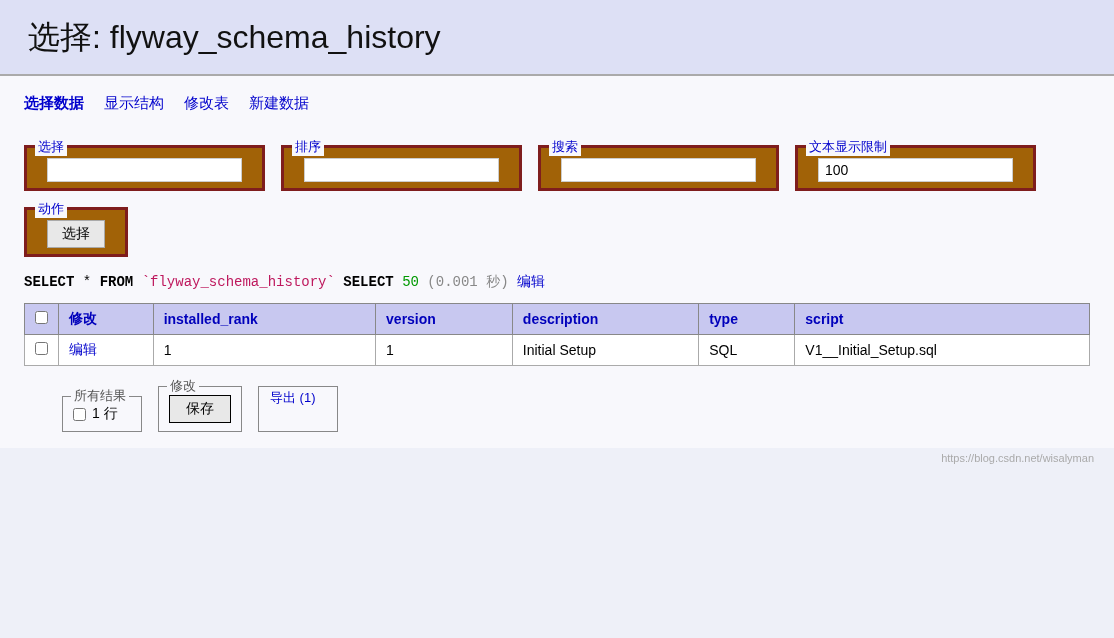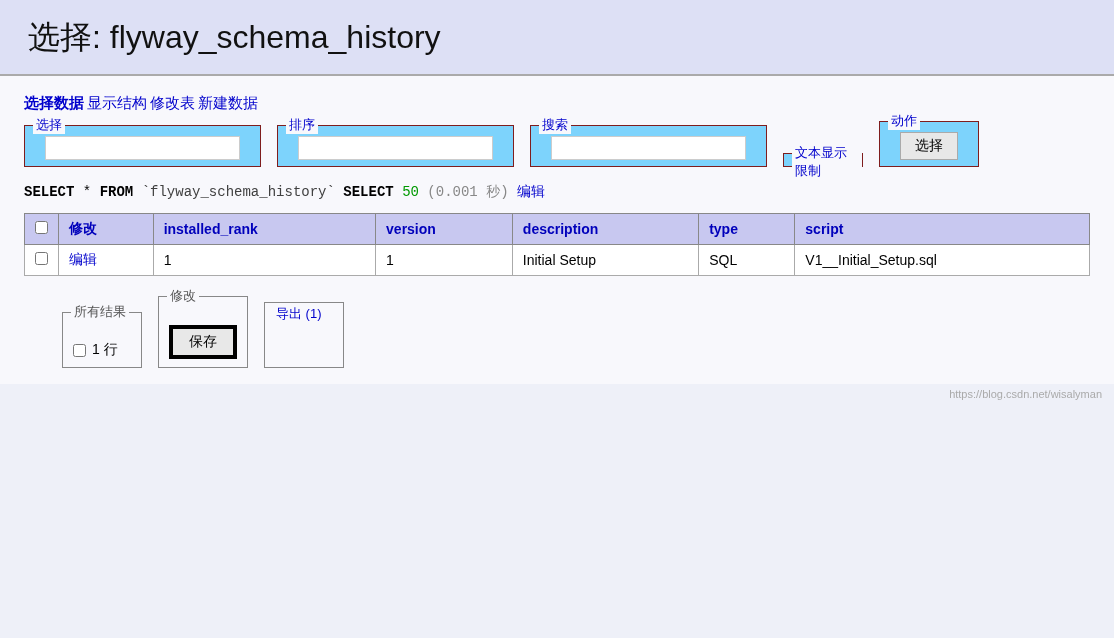--- a/index.html
+++ b/index.html
@@ -29,22 +29,22 @@
 
     
     .main-content {
       background: #f8f8fc;
       padding: 16px 24px;
     }
 
     
     .tabs-row {
       display: flex;
-      gap: 3px;
-      margin-bottom: 6px;
+      gap: 20px;
+      margin-bottom: 30px;
     }
     .tab-item {
       color: #0000cc;
       font-size: 15px;
       cursor: pointer;
       text-decoration: none;
       padding: 2px 0;
     }
     .tab-item.active {
       font-weight: bold;
@@ -55,24 +55,24 @@
     .controls-row {
       display: flex;
       align-items: flex-end;
       gap: 16px;
       margin-bottom: 16px;
       flex-wrap: wrap;
     }
     .control-group {
       display: flex;
       flex-direction: column;
-      border: 1px solid #7f1d1d;
+      border: 3px solid #7f1d1d;
       padding: 6px 20px;
       position: relative;
-      background: #7dd3fc;
+      background: #a16207;
       min-width: 80px;
     }
     .control-group-label {
       position: absolute;
       top: -10px;
       left: 8px;
       background: #f8f8fc;
       color: #0000cc;
       font-size: 13px;
       padding: 0 3px;
@@ -108,21 +108,21 @@
     }
 
     
     .sql-row {
       font-family: "Courier New", monospace;
       font-size: 14px;
       margin-bottom: 12px;
       color: #000;
     }
     .sql-keyword { font-weight: bold; color: #000; margin-top: 30px; }
-    .sql-table { color: #404040; }
+    .sql-table { color: #be185d; }
     .sql-number { color: #009900; }
     .sql-time { color: #888; }
     .sql-edit { color: #0000cc; cursor: pointer; }
 
     
     .data-table {
       width: 100%;
       border-collapse: collapse;
       margin-bottom: 20px;
       background: #fff;
@@ -177,53 +177,53 @@
       padding: 0 3px;
     }
     .bottom-group.export-group .bottom-group-label {
       color: #0000cc;
       margin-top: 12px;
     }
     .bottom-group-content {
       display: flex;
       align-items: center;
       gap: 8px;
-      margin-top: 20px;
+      margin-top: 0;
     }
     .row-info {
       display: flex;
       align-items: center;
       gap: 6px;
       font-size: 14px;
     }
     .action-btn {
       border: 1px solid #aaa;
       background: #e8e8e8;
       padding: 4px 10px;
       font-size: 13px;
       cursor: pointer;
       color: #555;
     }
     .action-btn:disabled {
       color: #aaa;
       cursor: default;
     }
     .save-btn {
-      border: 4px solid #000000;
+      border: 1px solid #000000;
       background: #e8e8e8;
       padding: 4px 16px;
       font-size: 14px;
       cursor: pointer;
     }
 
     .watermark {
       text-align: right;
       font-size: 11px;
       color: #aaa;
-      padding: 4px 12px;
+      padding: 4px 20px;
     }
   </style>
 </head>
 <body>
 
 <div class="page-wrapper">
 
   <div class="page-header">
     <h1>选择: flyway_schema_history</h1>
   </div>
@@ -245,20 +245,21 @@
       <div class="control-group">
         <span class="control-group-label">排序</span>
         <input type="text" style="">
       </div>
       <div class="control-group">
         <span class="control-group-label">搜索</span>
         <input type="text" style="">
       </div>
       <div class="control-group control-group-limit">
         <span class="control-group-label">文本显示限制</span>
+        <input type="text" value="100" style="">
       </div>
       <div class="control-group control-group-action">
         <span class="control-group-label">动作</span>
         <button class="select-btn">选择</button>
       </div>
     </div>
 
     <div class="sql-row">
       <span class="sql-keyword">SELECT</span>
       <span> * </span>

